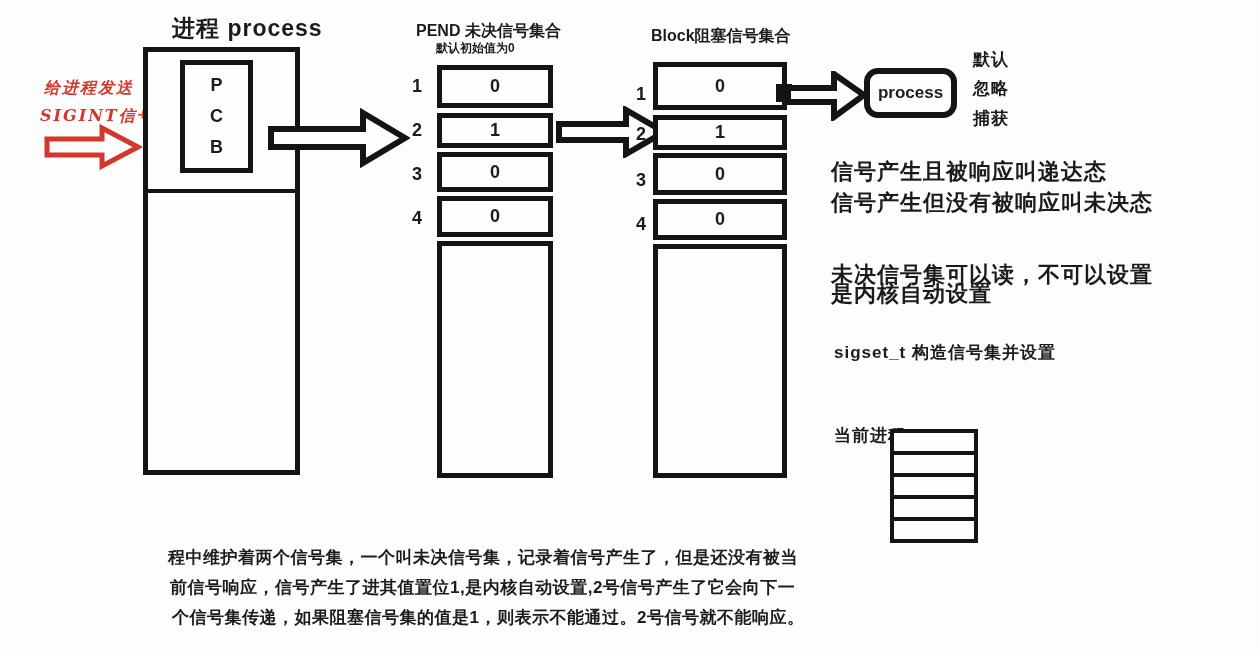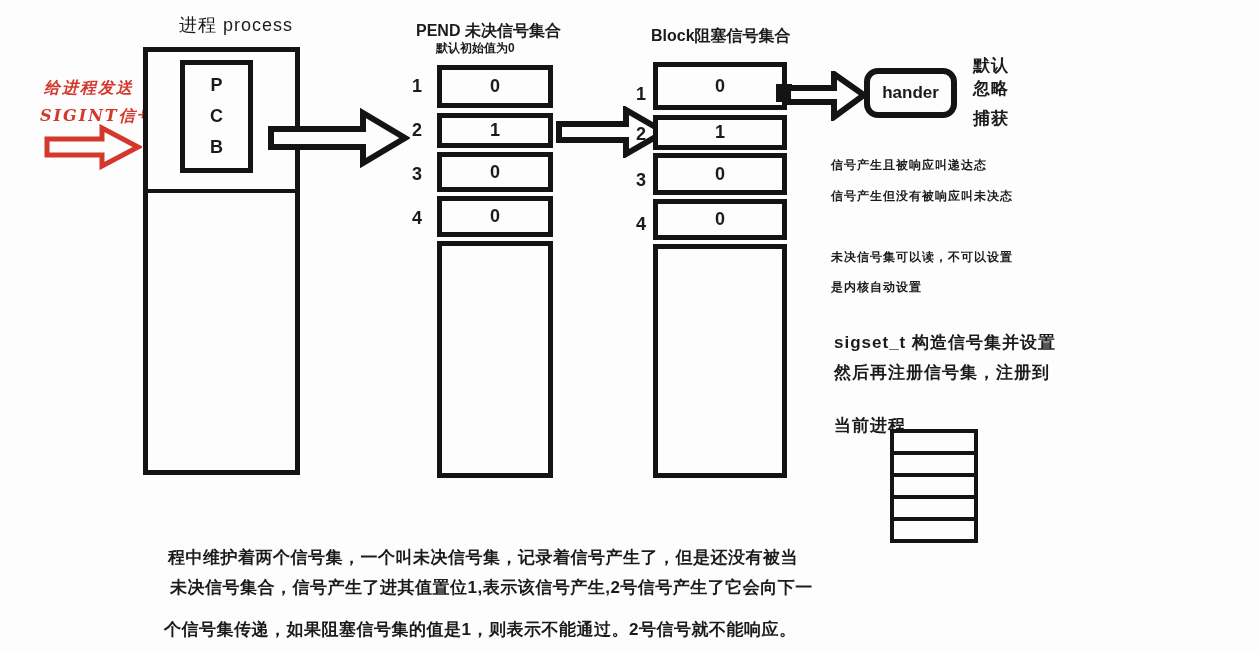--- a/index.html
+++ b/index.html
@@ -7,21 +7,21 @@
     position:relative;
     width:1259px;height:652px;
     background:#fdfdfd;
     font-family:"Liberation Sans",sans-serif;
     color:#1b1b1b;
     overflow:hidden;
   }
   .abs{position:absolute;}
 
   
-  .process-title{left:179px;top:13px;font-size:18px;font-weight:normal;letter-spacing:1px;}
+  .process-title{left:172px;top:13px;font-size:23px;font-weight:bold;letter-spacing:1px;}
   .process-box{left:143px;top:47px;width:157px;height:428px;border:5px solid #141414;box-sizing:border-box;background:#fdfdfd;}
   .pcb-box{left:180px;top:60px;width:73px;height:113px;border:5px solid #141414;box-sizing:border-box;
            display:flex;flex-direction:column;align-items:center;justify-content:space-evenly;
            font-size:18px;font-weight:bold;background:#fdfdfd;}
   .divider{left:147px;top:189px;width:152px;height:4px;background:#141414;}
 
   
   .send-label{color:#d4372b;font-style:italic;font-weight:bold;
               font-family:"DejaVu Serif",serif;font-size:16px;letter-spacing:2px;}
   .send1{left:44px;top:78px;}
@@ -56,39 +56,39 @@
   .bl{left:630px;}
   .bl1{top:84px;} .bl2{top:124px;} .bl3{top:170px;} .bl4{top:214px;}
 
   .notch{left:776px;top:84px;width:16px;height:18px;background:#141414;}
 
   
   .hander-box{left:864px;top:68px;width:93px;height:50px;border:6px solid #141414;border-radius:14px;
               box-sizing:border-box;display:flex;align-items:center;justify-content:center;
               font-size:17px;font-weight:bold;background:#fdfdfd;}
   .dispo{left:973px;font-size:17px;font-weight:bold;letter-spacing:1px;}
-  .d1{top:54px;} .d2{top:77px;} .d3{top:107px;}
+  .d1{top:48px;} .d2{top:77px;} .d3{top:107px;}
 
   
-  .note{left:831px;font-size:12px;font-weight:bold;letter-spacing:1px;white-space:nowrap;}
-  .n1{top:157px;} .n2{top:188px;font-family:Liberation Mono, monospace;} .n3{top:218px;} .n4{top:249px;} .n5{top:279px;}
-  .sg{left:834px;font-size:17px;font-weight:bold;letter-spacing:1px;white-space:nowrap;}
+  .note{left:831px;font-size:22px;font-weight:bold;letter-spacing:1px;white-space:nowrap;}
+  .n1{top:157px;} .n2{top:188px;font-family:Liberation Mono, monospace;} .n3{top:218px;} .n4{top:260px;} .n5{top:279px;}
+  .sg{left:834px;font-size:17px;font-weight:bold;letter-spacing:1px;white-space:nowrap;margin-top:10px;}
   .sg1{top:331px;} .sg2{top:361px;} .sg3{top:414px;}
 
   
   .mini-table{left:890px;top:429px;width:88px;}
   .mini-cell{box-sizing:border-box;border:4px solid #141414;height:26px;background:#fdfdfd;margin-top:-4px;}
   .mini-cell:first-child{margin-top:0;}
 
   
   .para-line{left:168px;font-size:17px;font-weight:bold;letter-spacing:0.5px;white-space:nowrap;}
   .para1{top:516px;left:176px;}
   .para2{top:546px;}
   .para3{top:576px;left:170px;}
-  .para4{top:606px;left:164px;margin-top:12px;}
+  .para4{top:606px;left:172px;}
 
   svg{display:block;}
 </style>
 </head>
 <body>
 
 <div class="canvas">
 
   <div class="abs process-title">进程 process</div>
 
@@ -147,40 +147,39 @@
   <div class="abs cell block-cell b-r4">0</div>
   <div class="abs cell block-cell b-rest"></div>
 
   <div class="abs notch"></div>
   <div class="abs" style="left:786px;top:71px;">
     <svg width="82" height="50" viewBox="0 0 82 50">
       <polygon points="2,17 48,17 48,3 78,24 48,46 48,31 2,31" fill="#fdfdfd" stroke="#141414" stroke-width="6" stroke-linejoin="miter"></polygon>
     </svg>
   </div>
 
-  <div class="abs hander-box">hander</div>
+  <div class="abs hander-box">process</div>
 
   <div class="abs dispo d1">默认</div>
   <div class="abs dispo d2">忽略</div>
   <div class="abs dispo d3">捕获</div>
 
   <div class="abs note n1">信号产生且被响应叫递达态</div>
   <div class="abs note n2">信号产生但没有被响应叫未决态</div>
   <div class="abs note n4">未决信号集可以读，不可以设置</div>
   <div class="abs note n5">是内核自动设置</div>
 
   <div class="abs sg sg1">sigset_t 构造信号集并设置</div>
-  <div class="abs sg sg2">然后再注册信号集，注册到</div>
   <div class="abs sg sg3">当前进程</div>
 
   <div class="abs mini-table">
     <div class="mini-cell"></div>
     <div class="mini-cell"></div>
     <div class="mini-cell"></div>
     <div class="mini-cell"></div>
     <div class="mini-cell"></div>
   </div>
 
   <div class="abs para-line para2">程中维护着两个信号集，一个叫未决信号集，记录着信号产生了，但是还没有被当</div>
-  <div class="abs para-line para3">未决信号集合，信号产生了进其值置位1,表示该信号产生,2号信号产生了它会向下一</div>
+  <div class="abs para-line para3">前信号响应，信号产生了进其值置位1,是内核自动设置,2号信号产生了它会向下一</div>
   <div class="abs para-line para4">个信号集传递，如果阻塞信号集的值是1，则表示不能通过。2号信号就不能响应。</div>
 
 </div>
 
 </body></html>

